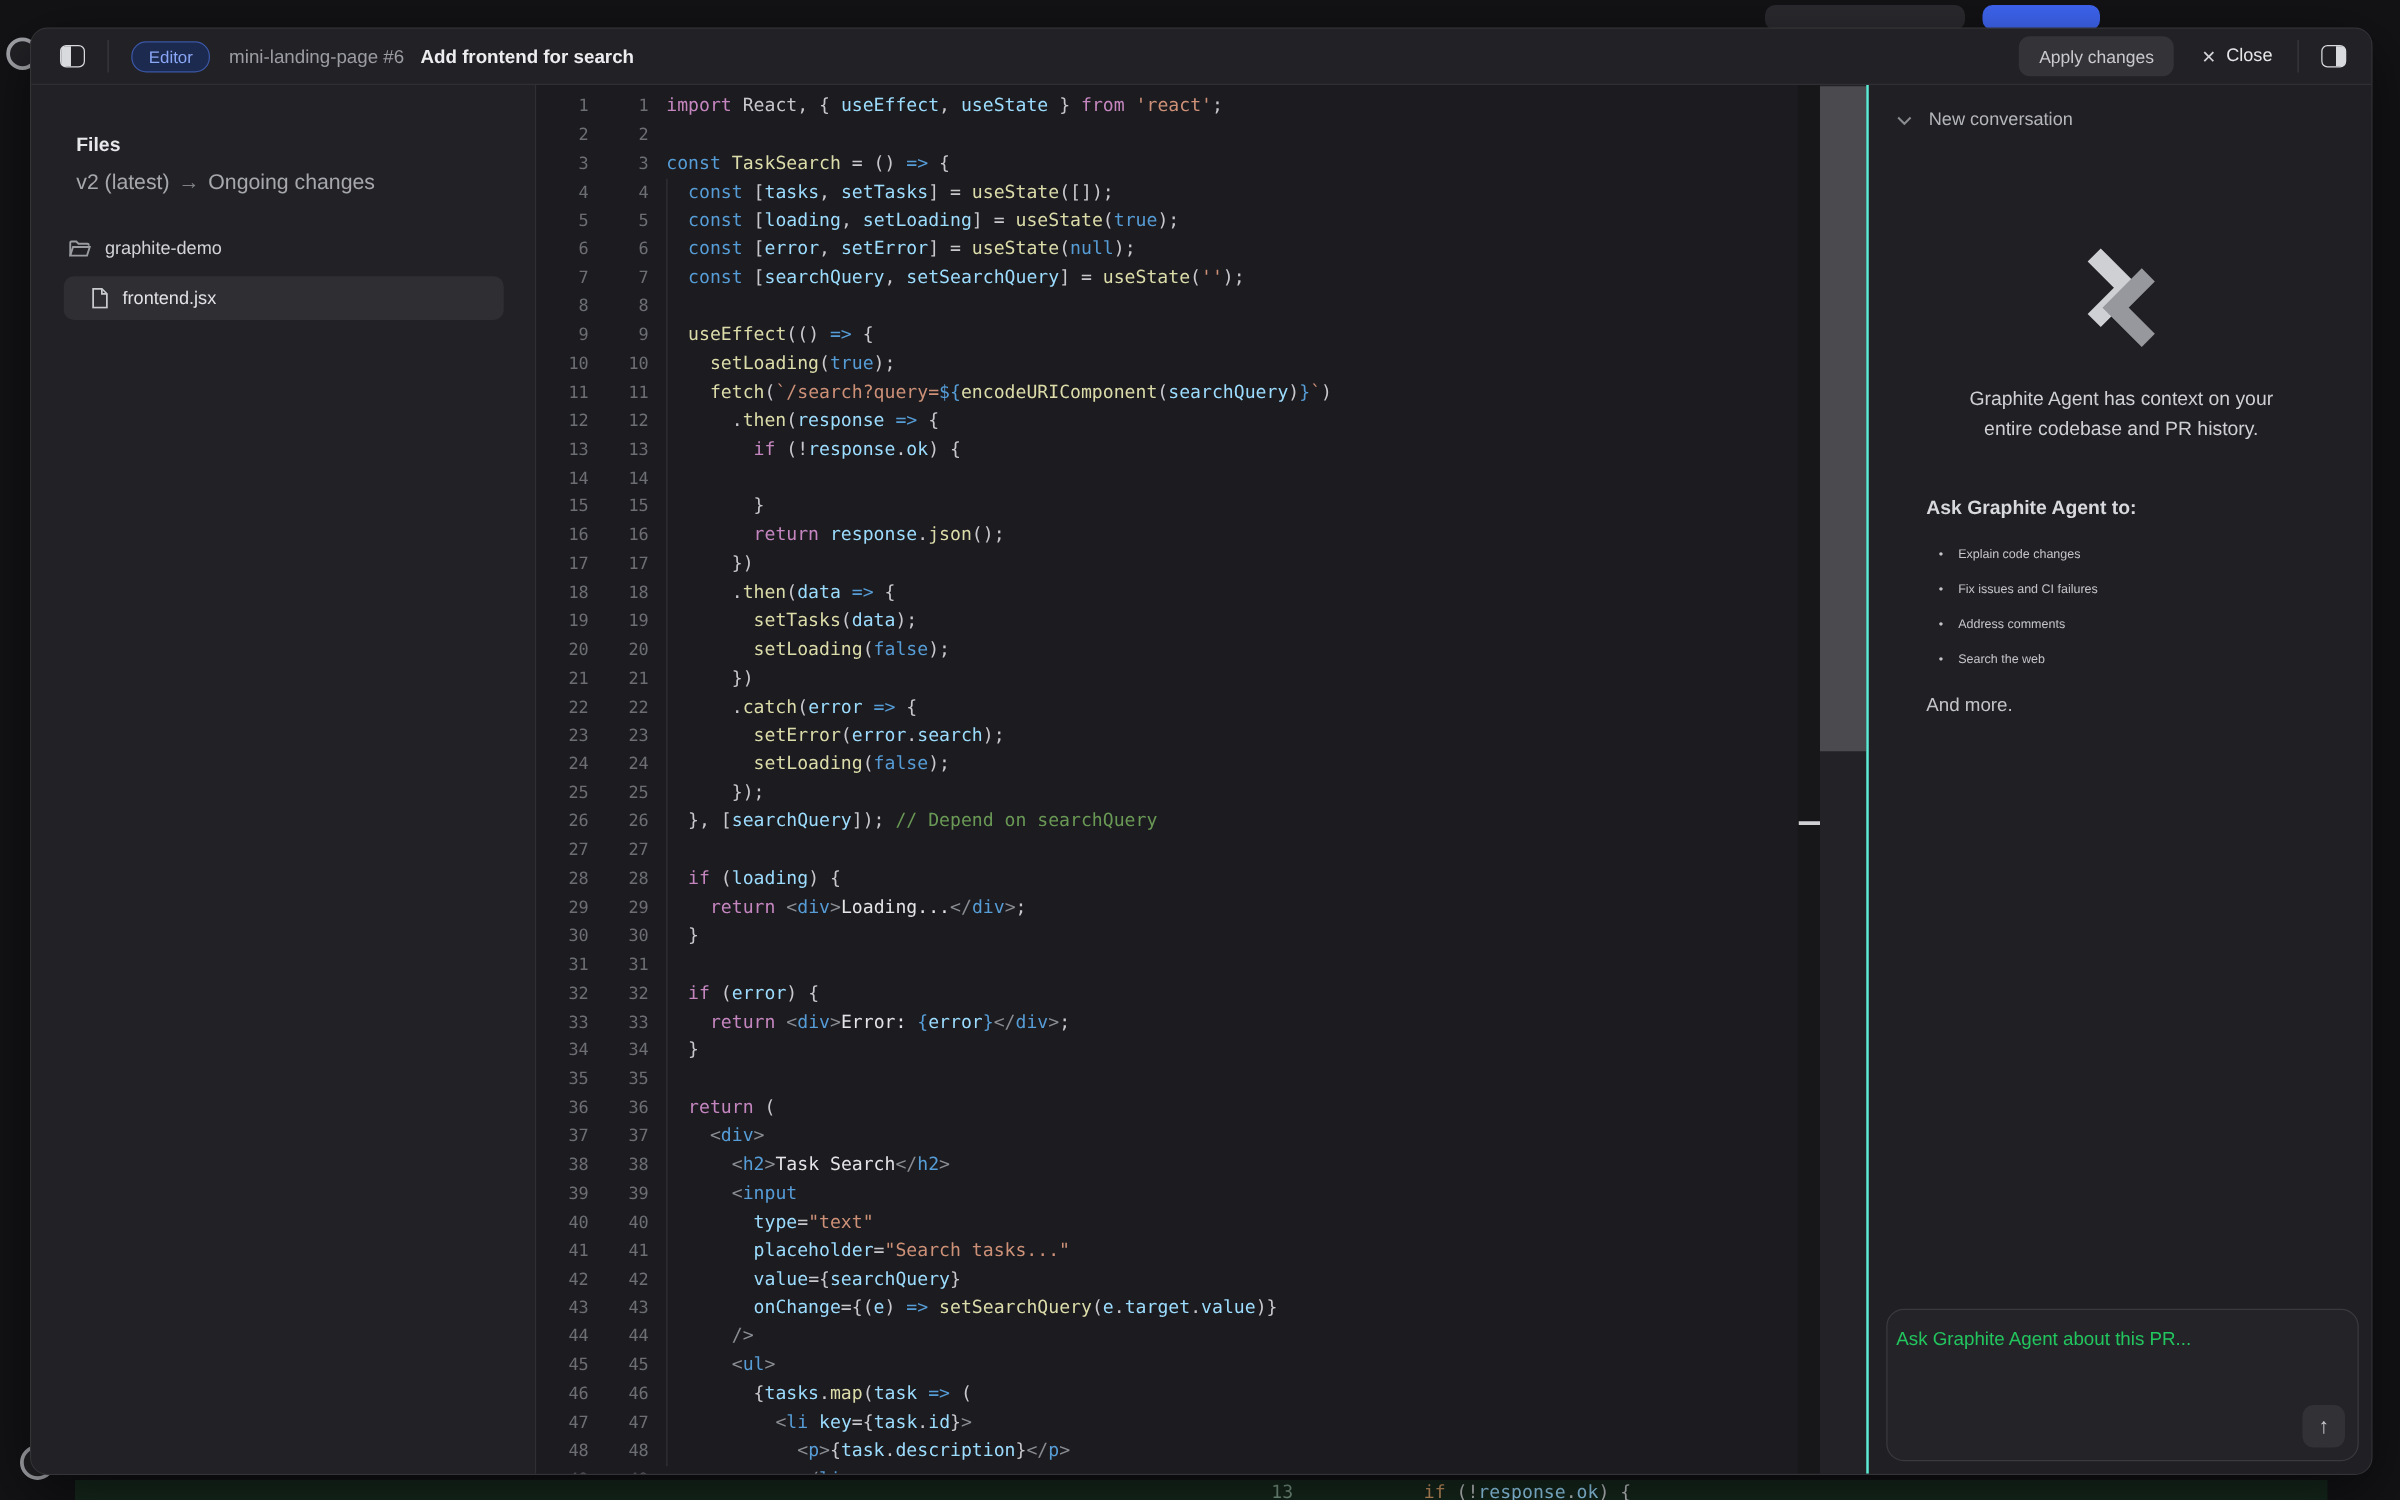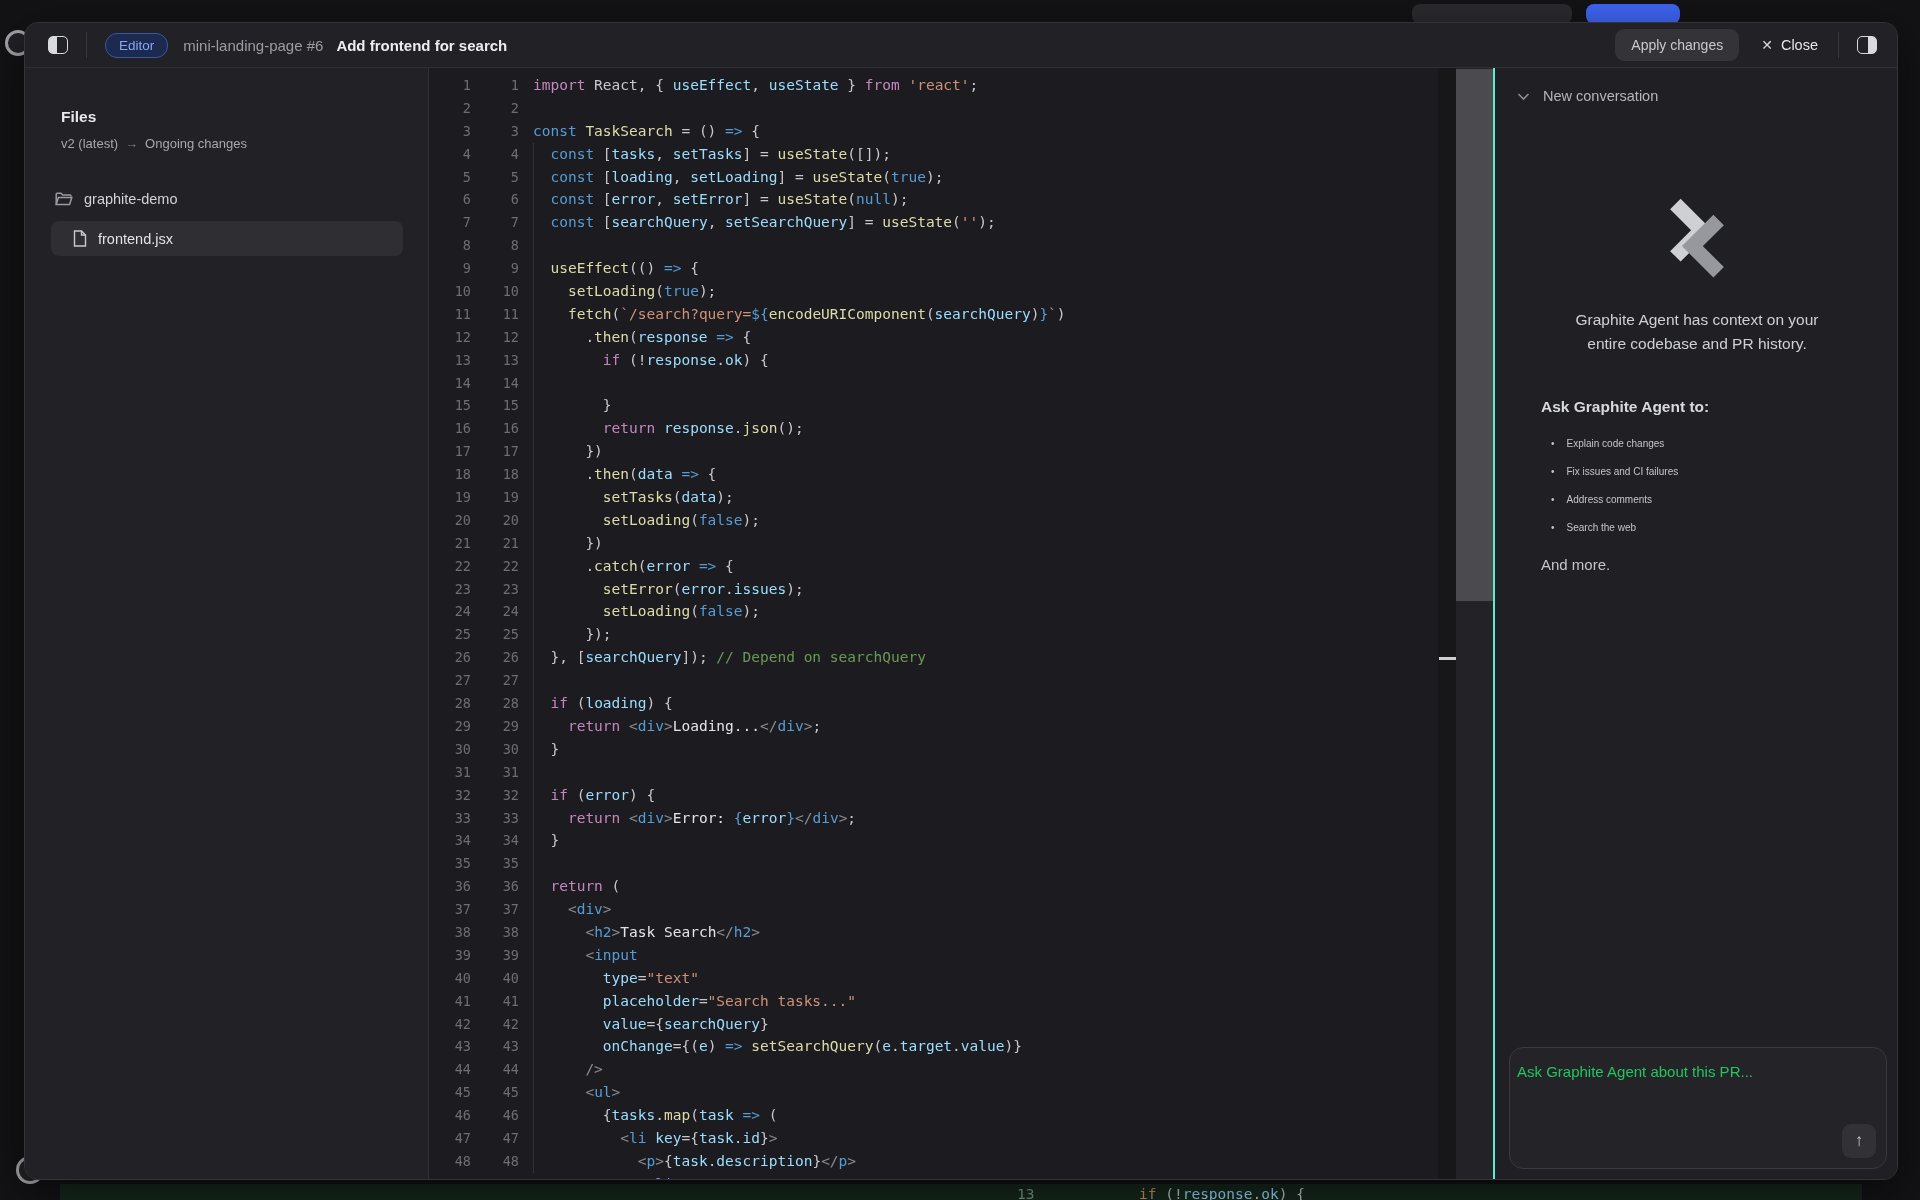--- a/index.html
+++ b/index.html
@@ -45,21 +45,21 @@
   .close-btn { display:flex; align-items:center; gap:8px; color:#e7e7ea; font-size:14.5px;
     background:none; border:none; margin-left:22px; cursor:pointer; }
   .close-x { font-size:14px; color:#d4d5d8; }
   .tb-sep2 { width:1px; height:26px; background:#3a3a3e; margin:0 18px 0 20px; }
   .tb-right .tb-icon.right { margin-right:20px; }
 
   
   .sidebar { position:absolute; left:0; top:45px; bottom:0; width:404px;
     background:#222226; border-right:1px solid #303034; }
   .sb-heading { position:absolute; left:36px; top:40px; color:#e7e8ea; font-size:15.5px; font-weight:700; }
-  .sb-sub { position:absolute; left:36px; top:68px; color:#a6a8ad; font-size:13px; }
+  .sb-sub { position:absolute; left:36px; top:68px; color:#a6a8ad; font-size:17px; }
   .sb-sub .arr { color:#7e8085; padding:0 7px; }
   .sb-folder { position:absolute; left:30px; top:123px; display:flex; align-items:center; gap:11px;
     color:#d2d3d6; font-size:14.5px; cursor:pointer; }
   .sb-file { position:absolute; left:26px; top:153px; width:352px; height:35px;
     background:#2e2e33; border-radius:8px; display:flex; align-items:center; gap:11px;
     padding-left:22px; color:#e2e3e5; font-size:14.5px; cursor:pointer; }
   .icon-svg { flex:none; display:block; }
 
   
   .codepane { position:absolute; left:404px; top:45px; bottom:0; width:1009px;
@@ -263,21 +263,21 @@
             <span class="src"><span class="tok-p">      })</span></span>
           </div>
           <div class="crow">
             <span class="n1">22</span>
             <span class="n2">22</span>
             <span class="src"><span class="tok-p">      .</span><span class="tok-f">catch</span><span class="tok-p">(</span><span class="tok-v">error</span><span class="tok-p"> </span><span class="tok-b">=&gt;</span><span class="tok-p"> {</span></span>
           </div>
           <div class="crow">
             <span class="n1">23</span>
             <span class="n2">23</span>
-            <span class="src"><span class="tok-p">        </span><span class="tok-f">setError</span><span class="tok-p">(</span><span class="tok-v">error</span><span class="tok-p">.</span><span class="tok-v">issues</span><span class="tok-p">);</span></span>
+            <span class="src"><span class="tok-p">        </span><span class="tok-f">setError</span><span class="tok-p">(</span><span class="tok-v">error</span><span class="tok-p">.</span><span class="tok-v">search</span><span class="tok-p">);</span></span>
           </div>
           <div class="crow">
             <span class="n1">24</span>
             <span class="n2">24</span>
             <span class="src"><span class="tok-p">        </span><span class="tok-f">setLoading</span><span class="tok-p">(</span><span class="tok-b">false</span><span class="tok-p">);</span></span>
           </div>
           <div class="crow">
             <span class="n1">25</span>
             <span class="n2">25</span>
             <span class="src"><span class="tok-p">      });</span></span>

